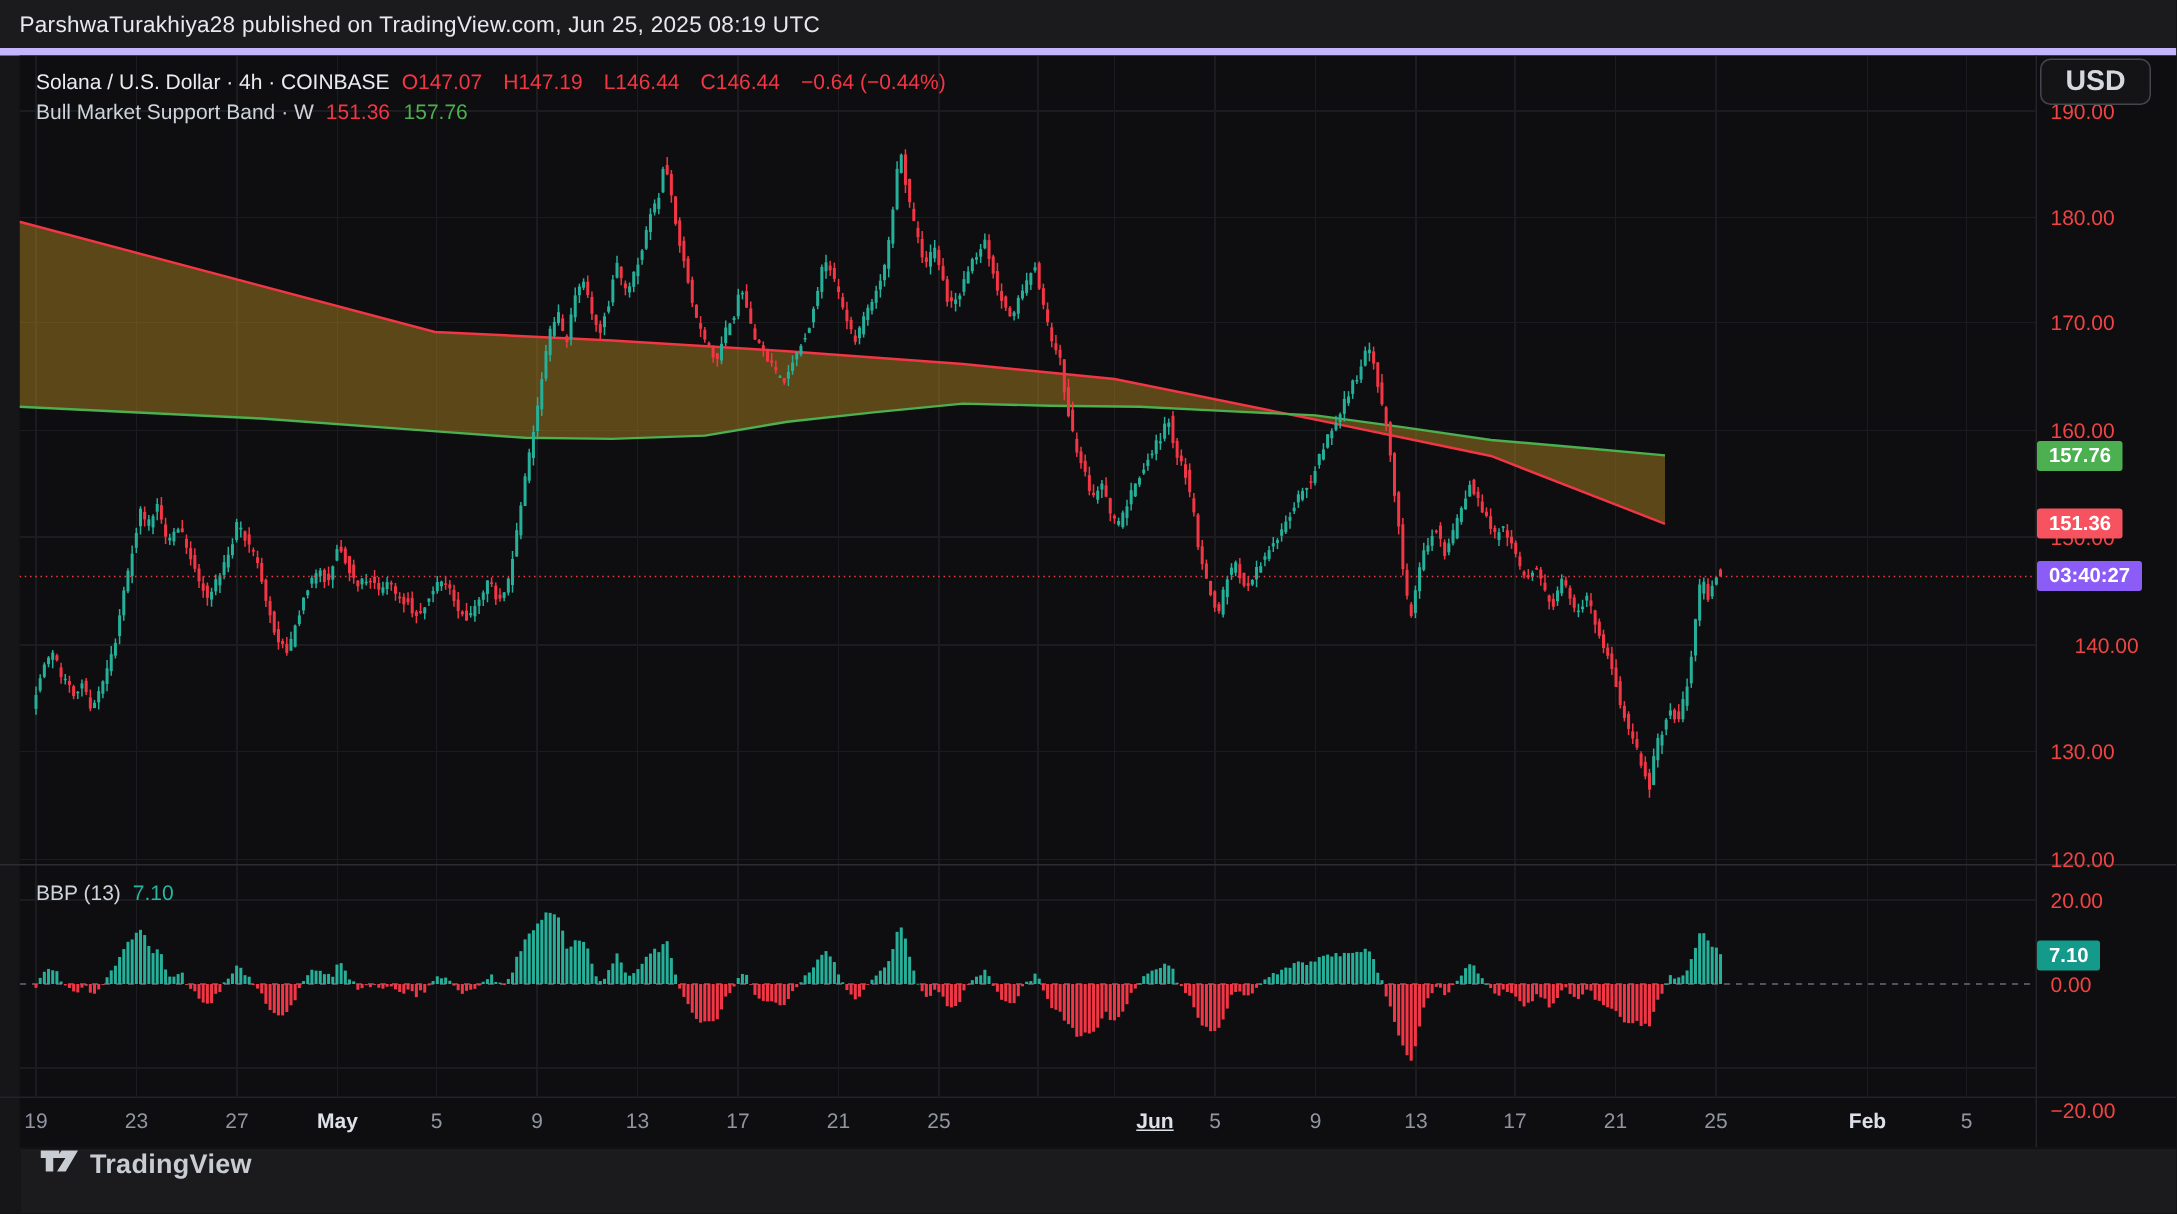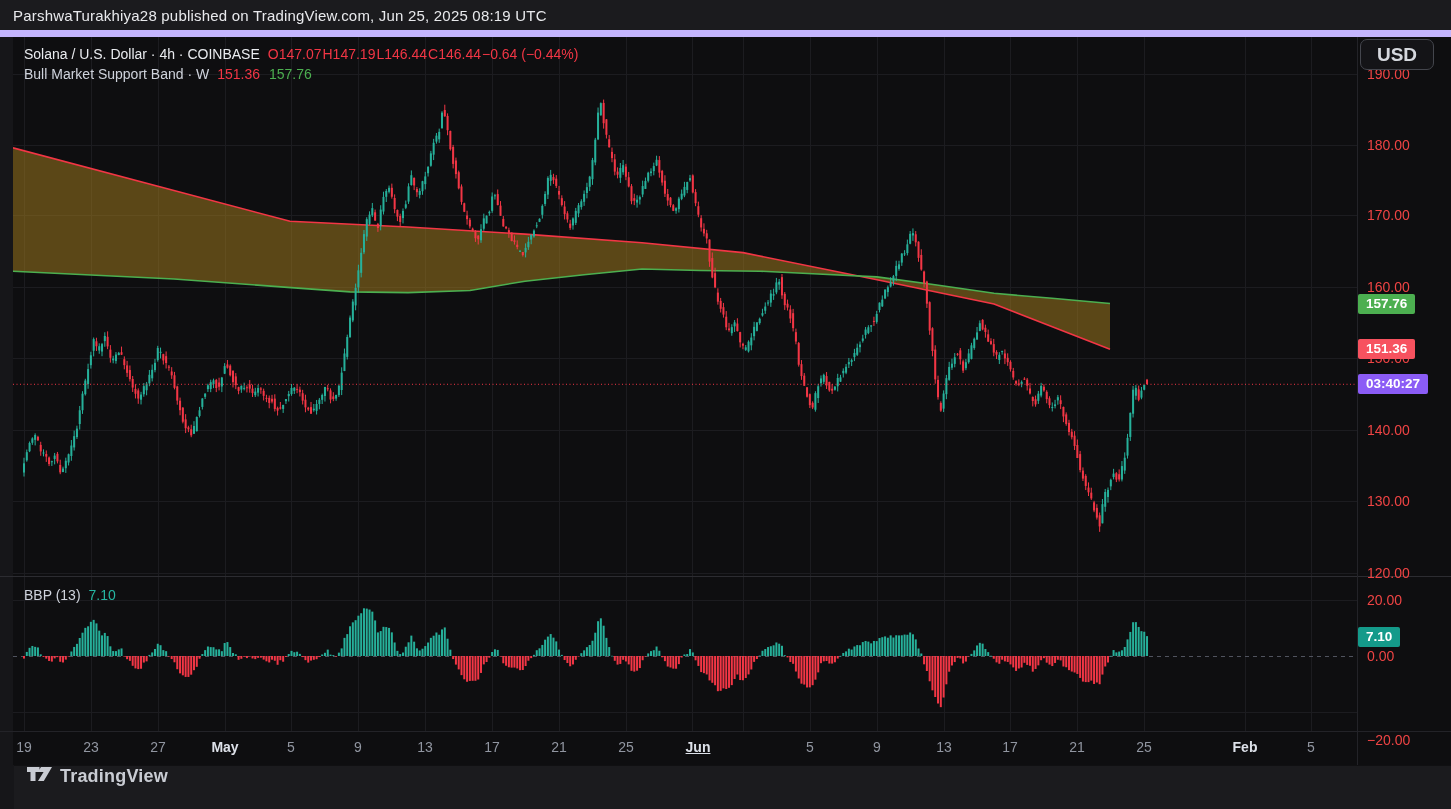--- a/index.html
+++ b/index.html
@@ -1,20 +1,20 @@
 <!DOCTYPE html>
 <html><head>
 <meta charset="utf-8">
 <style>
   html,body{margin:0;padding:0;background:#161619;}
   #screen{position:relative;width:1451px;height:809px;background:#161619;overflow:hidden;
           font-family:"Liberation Sans","DejaVu Sans",sans-serif;}
   
   #pubbar{position:absolute;left:0;top:0;width:1451px;height:37px;background:#1b1b1e;
-          border-bottom:7px solid #c4b5fd;box-sizing:border-box;display:flex;align-items:center;}
+          border-bottom:5px solid #c4b5fd;box-sizing:border-box;display:flex;align-items:center;}
   #pubbar span{margin-left:13px;color:#e8e9ec;font-size:15px;letter-spacing:.2px;}
   
   #chartbg{position:absolute;left:13px;top:37px;width:1438px;height:728px;background:#0e0e10;}
   #plot{position:absolute;left:13px;top:37px;}
   
   .hline{position:absolute;background:#2c2c31;height:1px;}
   #axis-vline{position:absolute;left:1357px;top:37px;width:1px;height:728px;background:#232328;}
   
   .legend-row{position:absolute;left:24px;display:flex;align-items:center;gap:8px;font-size:14px;white-space:nowrap;}
   #legend1{top:46px;}
@@ -1307,21 +1307,21 @@
         <line x1="1147.0266666666666" y1="378.9353" x2="1147.0266666666666" y2="384.2828" stroke="#f23645" stroke-width="1"></line>
         <rect x="1146.0266666666666" y="379.7909000000001" width="2" height="4.49189999999993" fill="#f23645"></rect>
       </g>
       <g>
         <line x1="13" y1="384.2828" x2="1357" y2="384.2828" stroke="#f23645" stroke-width="1" stroke-dasharray="1 2.5"></line>
       </g>
     </svg>
 
   <div class="legend-row" id="legend1">
     <span class="sym-title">Solana / U.S. Dollar · 4h · COINBASE</span>
-    <span id="quote-items" style="display:flex;gap:1px;justify-content:flex-end;">
+    <span id="quote-items" style="display:flex;gap:14px;justify-content:flex-end;">
         <span class="quote-item">O147.07</span>
         <span class="quote-item">H147.19</span>
         <span class="quote-item">L146.44</span>
         <span class="quote-item">C146.44</span>
         <span class="quote-item">−0.64 (−0.44%)</span>
       </span>
   </div>
   <div class="legend-row" id="legend2">
     <span class="ind-title">Bull Market Support Band · W</span>
     <span id="ind-values" style="display:flex;gap:9px;">
@@ -1351,41 +1351,41 @@
       </g>
     </svg>
     <span id="brand-text">TradingView</span>
   </div>
 
 <div class="ylab" style="top: 74px;">190.00</div>
     <div class="ylab" style="top: 145px;">180.00</div>
     <div class="ylab" style="top: 215px;">170.00</div>
     <div class="ylab" style="top: 287px;">160.00</div>
     <div class="ylab" style="top: 358px;">150.00</div>
-    <div class="ylab" style="top: 430px;">140.00</div>
+    <div class="ylab" style="top: 430px; margin-left: 16px;">140.00</div>
     <div class="ylab" style="top: 501px;">130.00</div>
     <div class="ylab" style="top: 573px;">120.00</div>
     <div class="ylab" style="top: 600px;">20.00</div>
     <div class="ylab" style="top: 656px;">0.00</div>
     <div class="ylab" style="top: 712px; margin-top: 28px;">−20.00</div>
     <div class="badge" style="top: 304px; background: rgb(76, 175, 80);">157.76</div>
     <div class="badge" style="top: 349px; background: rgb(247, 82, 95);">151.36</div>
     <div class="badge" style="top: 384px; background: #8b5cf6;">03:40:27</div>
     <div class="badge" style="top: 637px; background: rgb(20, 154, 138);">7.10</div>
     <div class="xlab" style="left: 24px;">19</div>
     <div class="xlab" style="left: 91px;">23</div>
     <div class="xlab" style="left: 158px;">27</div>
     <div class="xlab major" style="left: 225px;">May</div>
     <div class="xlab" style="left: 291px;">5</div>
     <div class="xlab" style="left: 358px;">9</div>
     <div class="xlab" style="left: 425px;">13</div>
     <div class="xlab" style="left: 492px;">17</div>
     <div class="xlab" style="left: 559px;">21</div>
     <div class="xlab" style="left: 626px;">25</div>
-    <div class="xlab major" style="left: 698px; text-decoration: underline;">Jun</div>
+    <div class="xlab major" style="left: 770px; text-decoration: underline;">Jun</div>
     <div class="xlab" style="left: 810px;">5</div>
     <div class="xlab" style="left: 877px;">9</div>
     <div class="xlab" style="left: 944px;">13</div>
     <div class="xlab" style="left: 1010px;">17</div>
     <div class="xlab" style="left: 1077px;">21</div>
     <div class="xlab" style="left: 1144px;">25</div>
     <div class="xlab major" style="left: 1245px;">Feb</div>
     <div class="xlab" style="left: 1311px;">5</div>
   </div>
 

